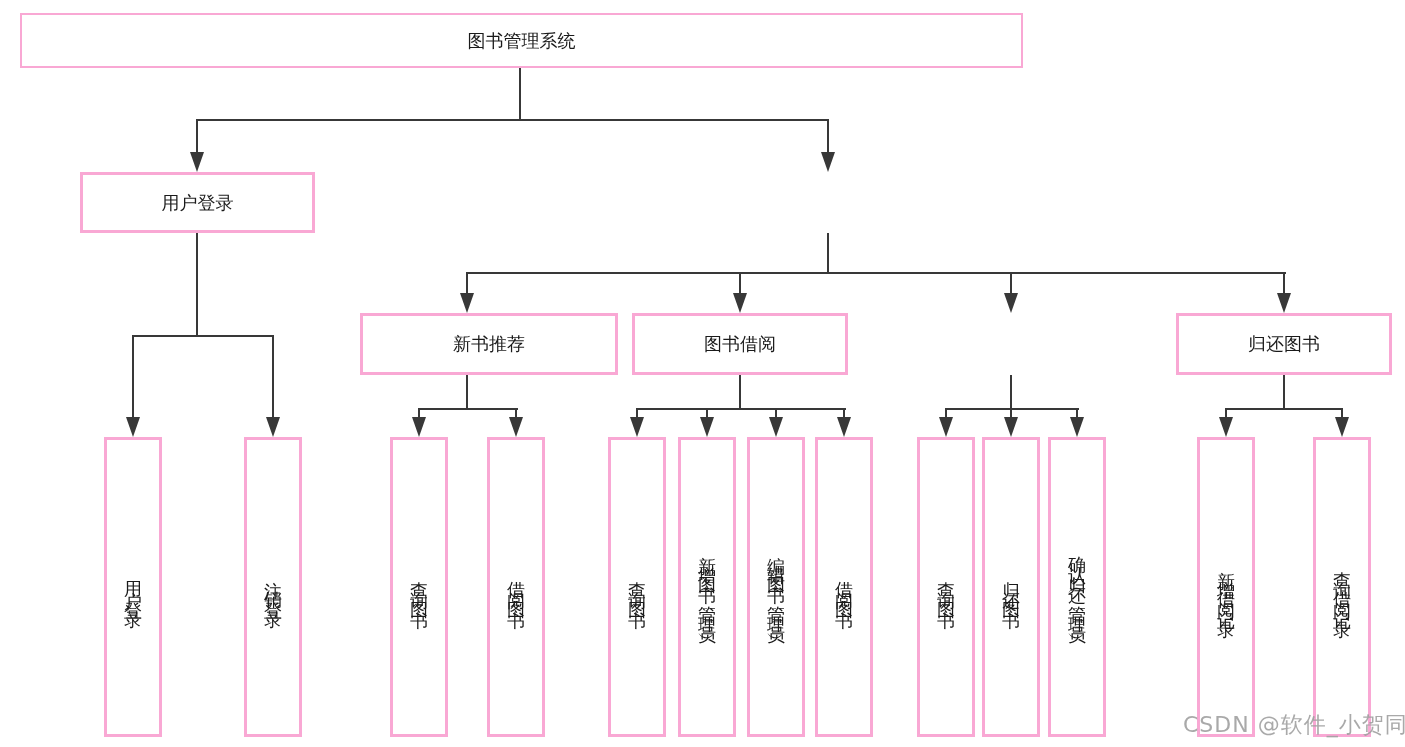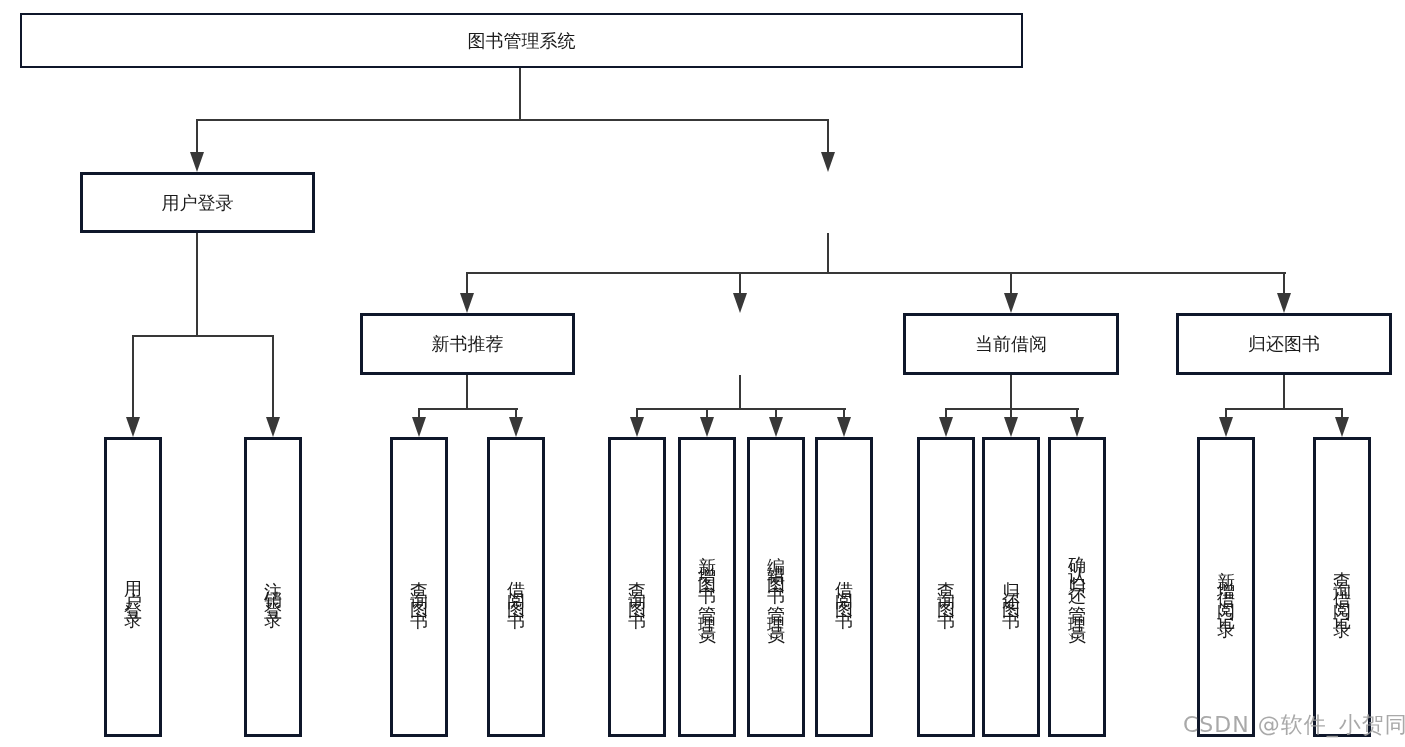--- a/index.html
+++ b/index.html
@@ -1,21 +1,21 @@
 <!DOCTYPE html>
 <html><head>
 <meta charset="utf-8">
 <style>
   html,body{margin:0;padding:0;background:#ffffff;}
   #stage{
     position:relative;width:1405px;height:747px;background:#ffffff;overflow:hidden;
     font-family:"DejaVu Sans","Liberation Sans",sans-serif;
   }
   .box{
-    position:absolute;background:#ffffff;border:3px solid #0f172a;box-sizing:border-box;
+    position:absolute;background:#ffffff;border:3px solid #f9a8d4;box-sizing:border-box;
     display:flex;align-items:center;justify-content:center;
     color:#1a1a1a;font-size:18px;white-space:nowrap;z-index:2;
   }
   .box.root{border-width:2px;}
   .leafbox span{
     writing-mode:vertical-lr;text-orientation:mixed;
     letter-spacing:10px;line-height:1.1;display:block;
   }
   .line{position:absolute;background:#383838;z-index:1;}
   .arrow{
@@ -30,22 +30,22 @@
 </style>
 </head>
 <body>
 
 <div id="stage">
 
   <div class="box root" style="left:20px;top:13px;width:1003px;height:55px;">图书管理系统</div>
 
   <div class="box" style="left:80px;top:172px;width:235px;height:61px;">用户登录</div>
 
-  <div class="box" style="left:360px;top:313px;width:215px;height:62px;">新书推荐</div>
-  <div class="box" style="left:903px;top:313px;width:216px;height:62px;">当前借阅</div>
+  <div class="box" style="left:360px;top:313px;width:258px;height:62px;">新书推荐</div>
+  <div class="box" style="left:632px;top:313px;width:216px;height:62px;">图书借阅</div>
   <div class="box" style="left:1176px;top:313px;width:216px;height:62px;">归还图书</div>
 
   <div class="box leafbox" style="left:104px;top:437px;width:58px;height:300px;">
     <span>用户登录</span>
     </div>
   <div class="box leafbox" style="left:244px;top:437px;width:58px;height:300px;">
     <span>注销登录</span>
     </div>
   <div class="box leafbox" style="left:390px;top:437px;width:58px;height:300px;">
     <span>查询图书</span>

